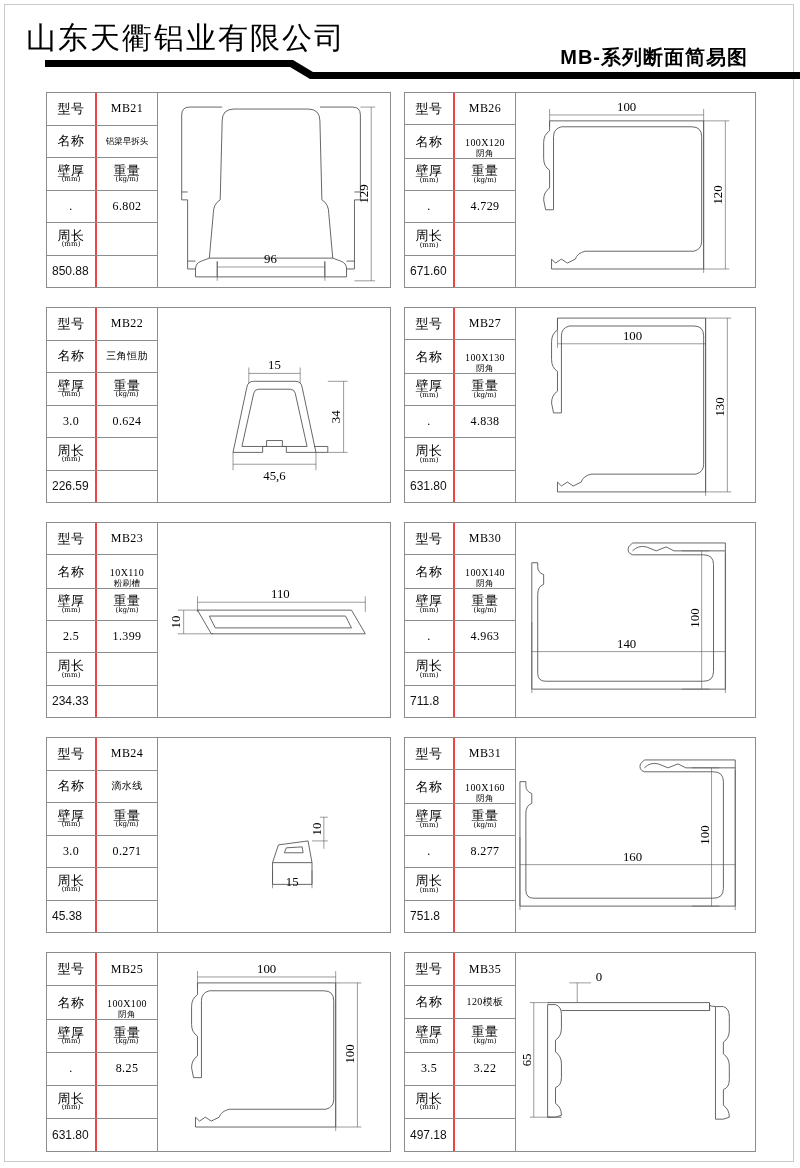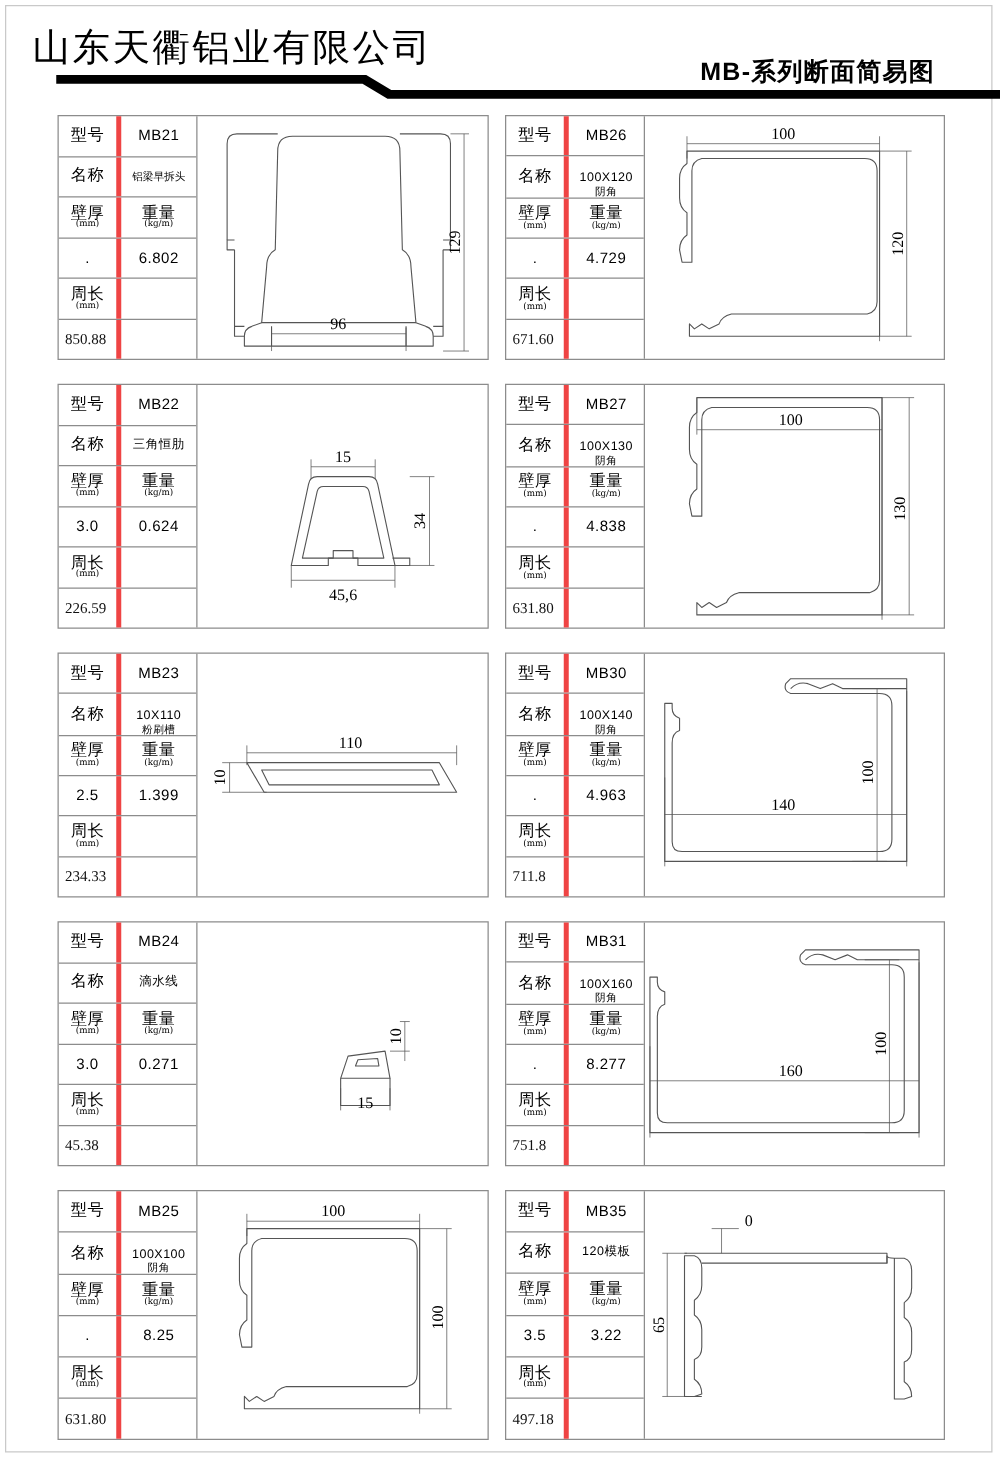--- a/index.html
+++ b/index.html
@@ -37,33 +37,33 @@
   .spec{
     width:110px;flex:0 0 110px;border-right:1px solid #8c8c8c;
     display:flex;flex-direction:column;
   }
   .spec .row{display:flex;flex:1 1 0;border-bottom:1px solid #8c8c8c;}
   .spec .row:last-child{border-bottom:none;}
   .spec .c{
     display:flex;align-items:center;justify-content:center;
     text-align:center;line-height:1.05;padding:0 1px;box-sizing:border-box;
   }
-  .spec .c.left{width:50px;flex:0 0 50px;border-right:4px solid #ef4444;}
+  .spec .c.left{width:50px;flex:0 0 50px;border-right:2px solid #ef4444;}
   .spec .c.right{flex:1 1 auto;}
   .lbl{
     font-size:13px;font-family:"DejaVu Serif","Liberation Serif",serif;
     letter-spacing:0.5px;color:#000;
   }
   .lbl .unit{display:block;font-size:7px;letter-spacing:0;margin-top:-1px;}
-  .val{font-size:12px;font-family:Liberation Sans, sans-serif;color:#000;letter-spacing:0.4px;}
+  .val{font-size:12px;font-family:Liberation Serif, serif;color:#000;letter-spacing:0.4px;}
   .val.small{font-size:10px;line-height:1.2;}
   .val.tiny{font-size:8.5px;letter-spacing:0;}
   .val.name2{font-size:10px;margin-top:13px;}
   .val.name2 .sub{display:block;font-size:8.5px;}
-  .peri{font-size:12px;font-family:Liberation Serif, serif;padding-left:4px;}
+  .peri{font-size:12px;font-family:Liberation Sans, sans-serif;padding-left:4px;}
   .spec .c.peri-cell{justify-content:flex-start;}
   
   .draw{flex:1 1 auto;position:relative;overflow:hidden;}
   .draw svg{position:absolute;left:0;top:0;width:100%;height:100%;}
   .prof{fill:none;stroke:#555;stroke-width:0.9;stroke-linejoin:round;}
   .dim{stroke:#555;stroke-width:0.6;fill:none;}
   .dimtxt{font-family:"Liberation Serif",serif;font-size:13px;fill:#000;}
 </style>
 </head>
 <body>

